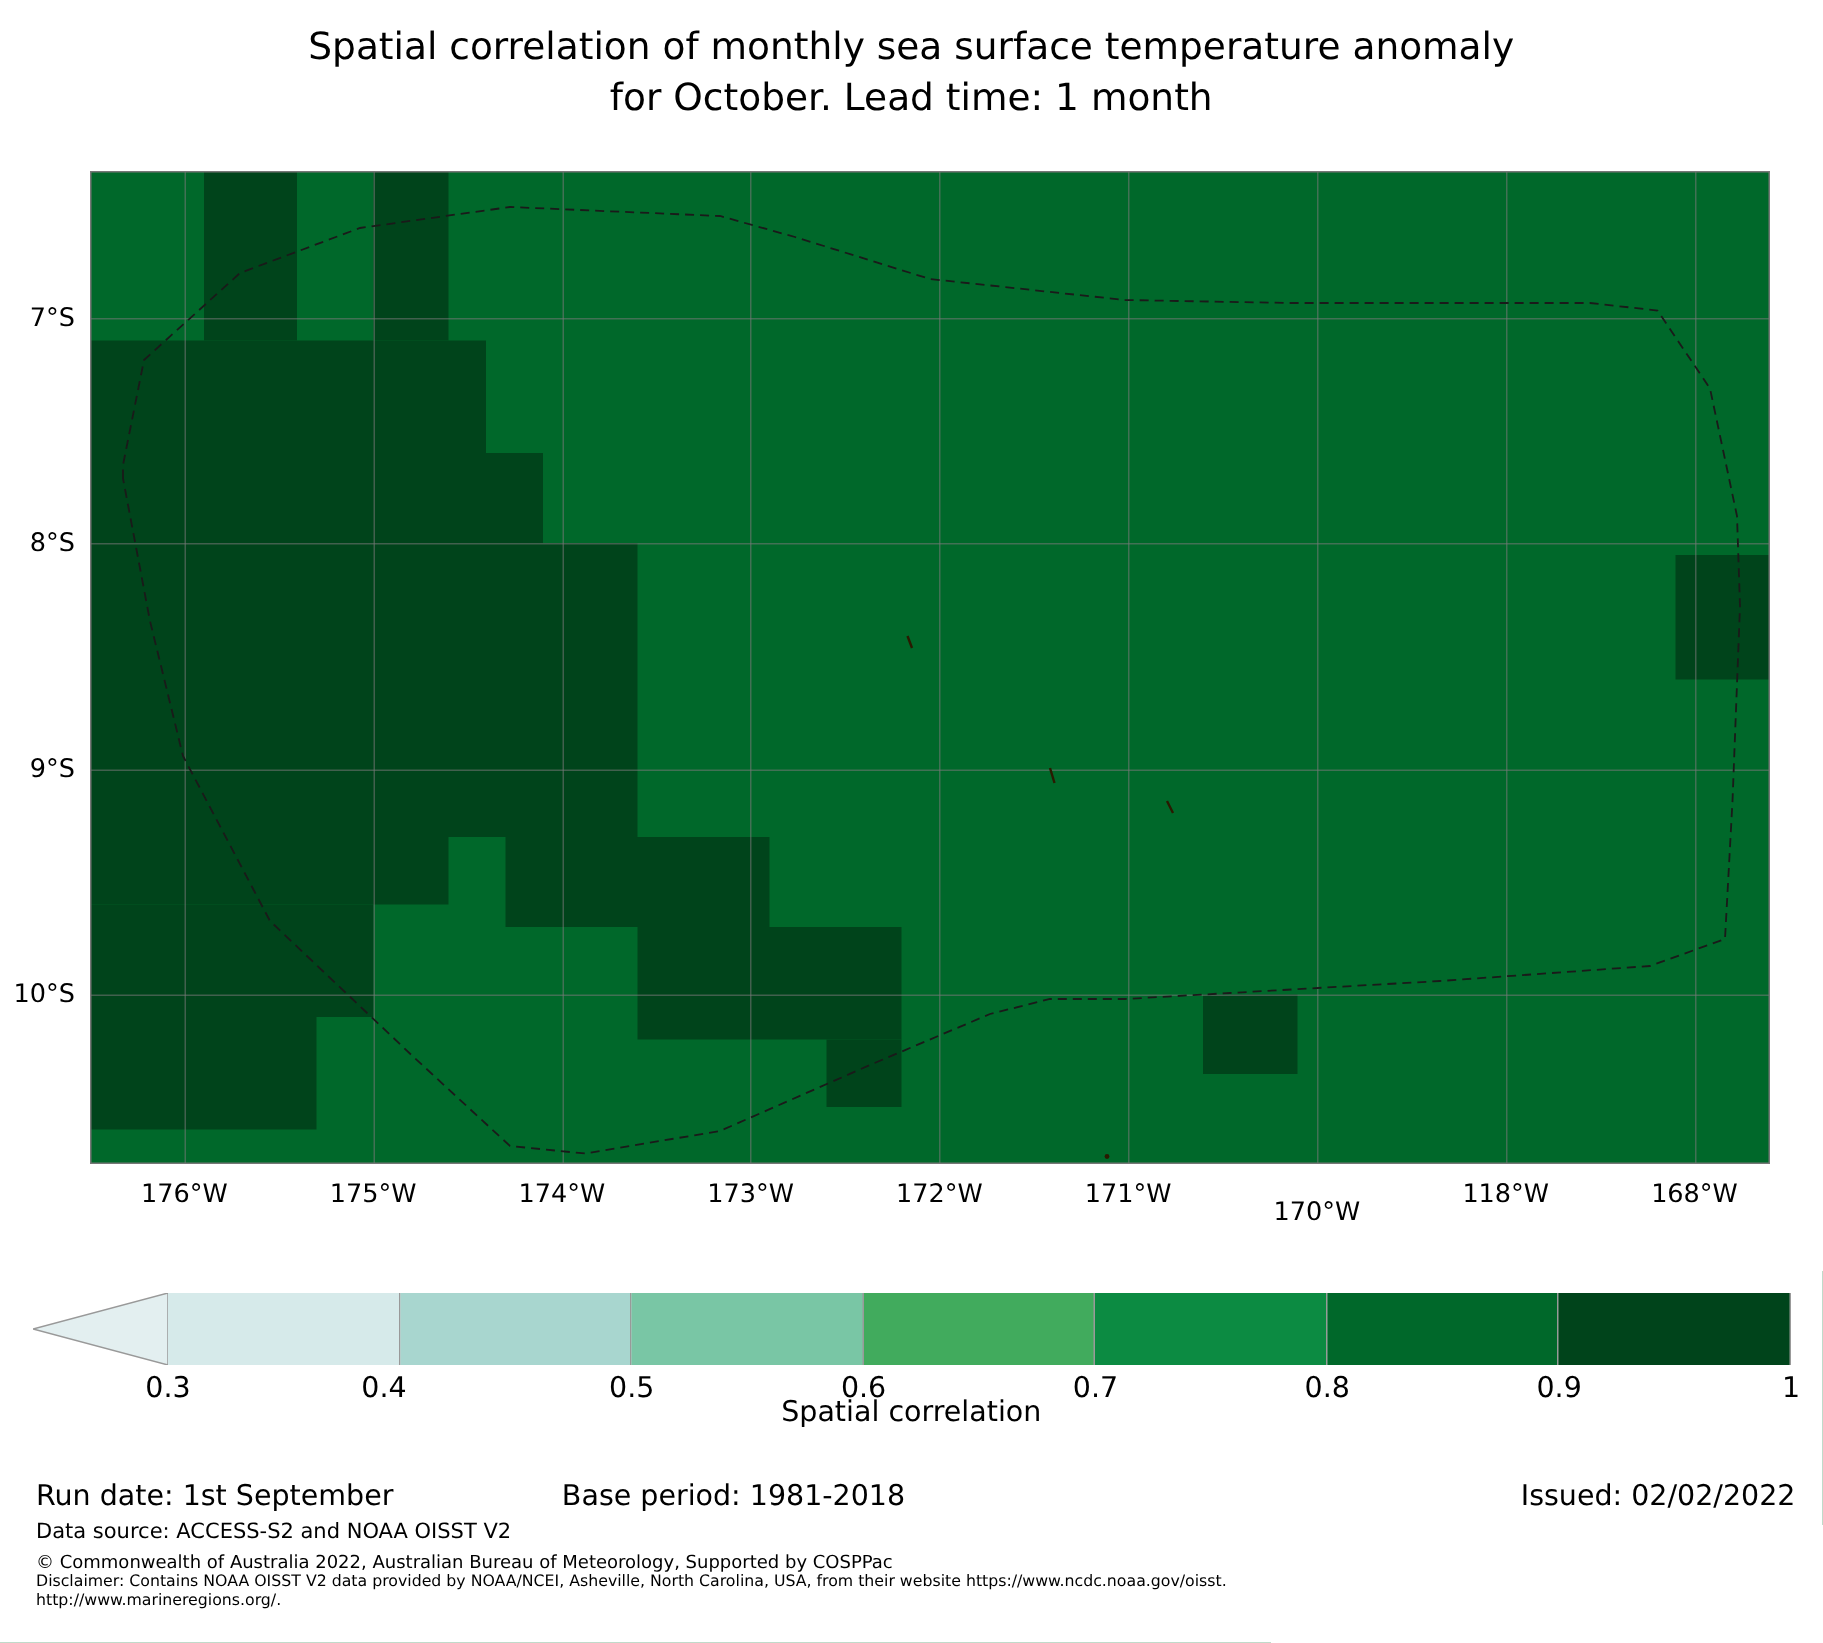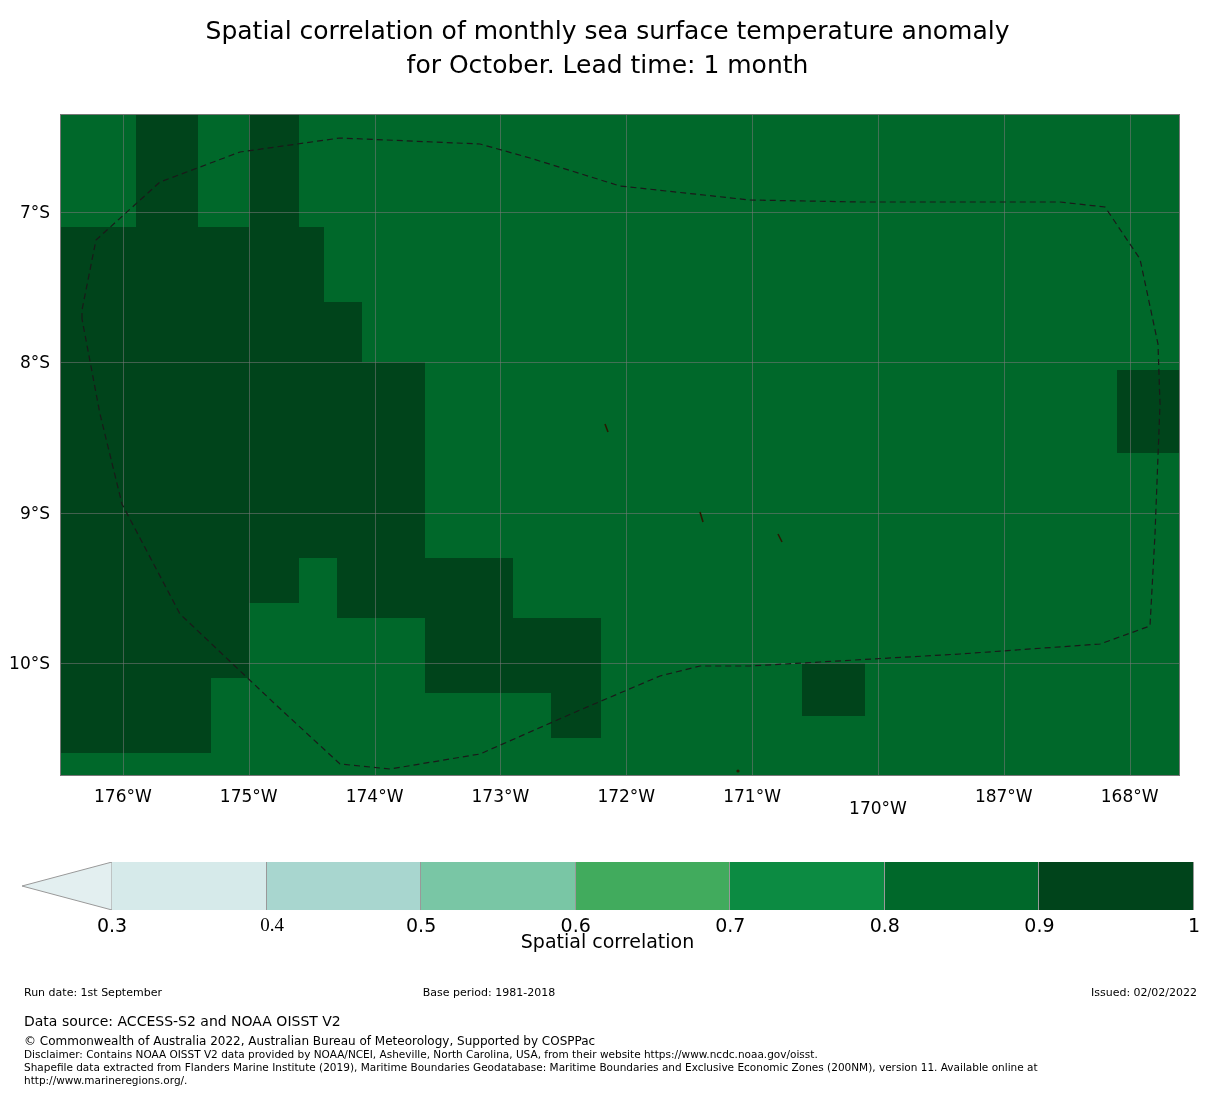--- a/index.html
+++ b/index.html
@@ -108,21 +108,21 @@
     position: absolute;
     left: 0; top: 930px;
     width: 1215px;
     text-align: center;
     font-size: 19px;
   }
   
   .foot-row1 {
     position: absolute;
     top: 986px;
-    font-size: 11px;
+    font-size: 19px;
   }
   #run-date { left: 24px; }
   #base-period { left: 0; width: 978px; text-align: center; }
   #issued { right: 18px; text-align: right; }
   #data-source {
     position: absolute;
     left: 24px;
     top: 1013px;
     font-size: 14px;
   }
@@ -196,50 +196,49 @@
     <div class="ylabel" style="top: 663.159px;">10°S</div>
   </div>
 <div id="x-axis">
     <div class="xlabel" style="left: 122.921px; text-align: center;">176°W</div>
     <div class="xlabel" style="left: 248.764px;">175°W</div>
     <div class="xlabel" style="left: 374.607px;">174°W</div>
     <div class="xlabel" style="left: 500.449px;">173°W</div>
     <div class="xlabel" style="left: 626.292px;">172°W</div>
     <div class="xlabel" style="left: 752.135px;">171°W</div>
     <div class="xlabel" style="left: 877.978px; margin-top: 12px;">170°W</div>
-    <div class="xlabel" style="left: 1003.82px;">187°W</div>
+    <div class="xlabel" style="left: 1003.82px;">118°W</div>
     <div class="xlabel" style="left: 1129.66px;">168°W</div>
   </div>
 
 <div id="colorbar">
   <svg id="cb-arrow" viewBox="0 0 90 48" preserveAspectRatio="none">
     <polygon points="0,24 90,0 90,48" fill="#e3eff0" stroke="#999" stroke-width="1"></polygon>
   </svg>
 <div class="cb-seg" style="left: 90px; width: 154.571px; background: rgb(214, 234, 234);"></div>
     <div class="cb-seg" style="left: 244.571px; width: 154.571px; background: rgb(168, 214, 207);"></div>
     <div class="cb-seg" style="left: 399.143px; width: 154.571px; background: rgb(121, 198, 165);"></div>
     <div class="cb-seg" style="left: 553.714px; width: 154.571px; background: rgb(65, 171, 93);"></div>
     <div class="cb-seg" style="left: 708.286px; width: 154.571px; background: rgb(12, 139, 66);"></div>
     <div class="cb-seg" style="left: 862.857px; width: 154.571px; background: rgb(0, 104, 42);"></div>
     <div class="cb-seg" style="left: 1017.43px; width: 154.571px; background: rgb(0, 68, 27); border-right: 1px solid rgb(153, 153, 153);"></div>
   </div>
 <div id="cb-ticks">
     <div class="cb-tick" style="left: 112px;">0.3</div>
-    <div class="cb-tick" style="left: 272px; font-family: Liberation Serif, serif;">0.4</div>
+    <div class="cb-tick" style="left: 256px;">0.4</div>
     <div class="cb-tick" style="left: 421.143px;">0.5</div>
     <div class="cb-tick" style="left: 575.714px;">0.6</div>
     <div class="cb-tick" style="left: 730.286px; text-align: center;">0.7</div>
     <div class="cb-tick" style="left: 884.857px;">0.8</div>
     <div class="cb-tick" style="left: 1039.43px;">0.9</div>
     <div class="cb-tick" style="left: 1194px;">1</div>
   </div>
 <div id="cb-label">Spatial correlation</div>
 
 <div class="foot-row1" id="run-date">Run date: 1st September</div>
 <div class="foot-row1" id="base-period">Base period: 1981-2018</div>
 <div class="foot-row1" id="issued">Issued: 02/02/2022</div>
 <div id="data-source">Data source: ACCESS-S2 and NOAA OISST V2</div>
 <div id="copyright">© Commonwealth of Australia 2022, Australian Bureau of Meteorology, Supported by COSPPac</div>
 <div id="disclaimer">
   <div>Disclaimer: Contains NOAA OISST V2 data provided by NOAA/NCEI, Asheville, North Carolina, USA, from their website https://www.ncdc.noaa.gov/oisst.</div>
-  <div>Shapefile data extracted from Flanders Marine Institute (2019), Maritime Boundaries Geodatabase: Maritime Boundaries and Exclusive Economic Zones (200NM), version 11. Available online at</div>
   <div>http://www.marineregions.org/.</div>
 </div>
 
 </body></html>

